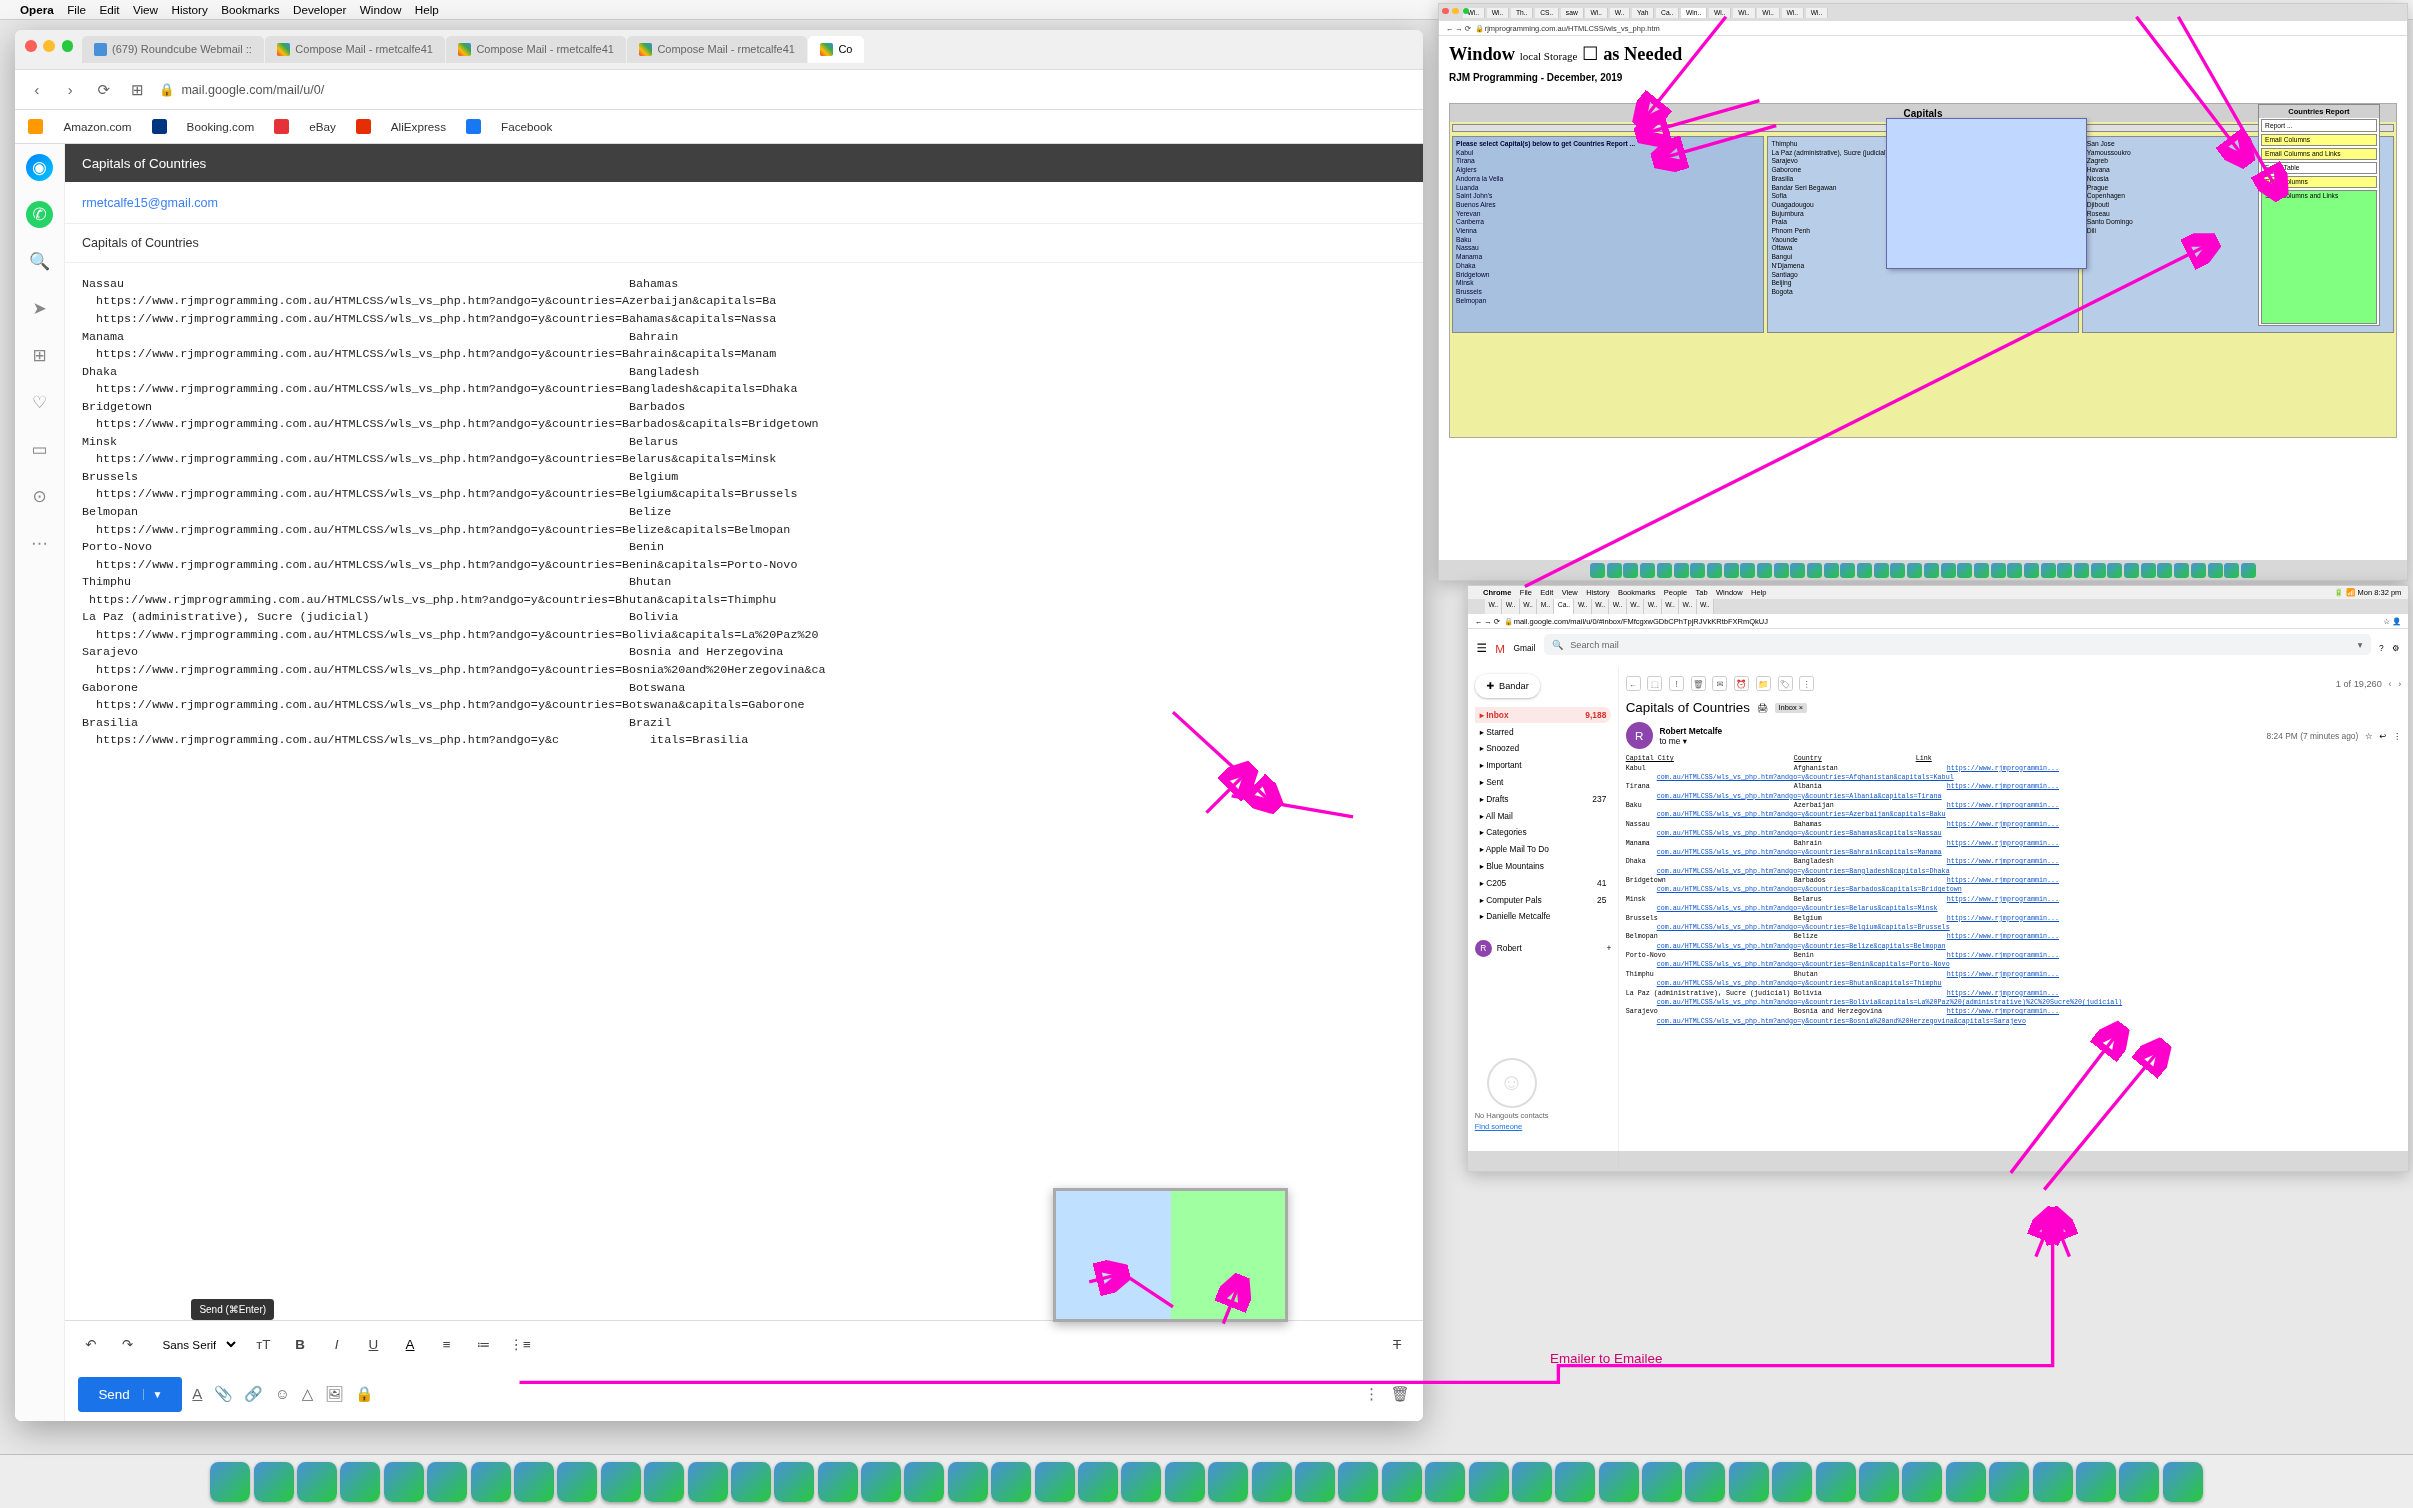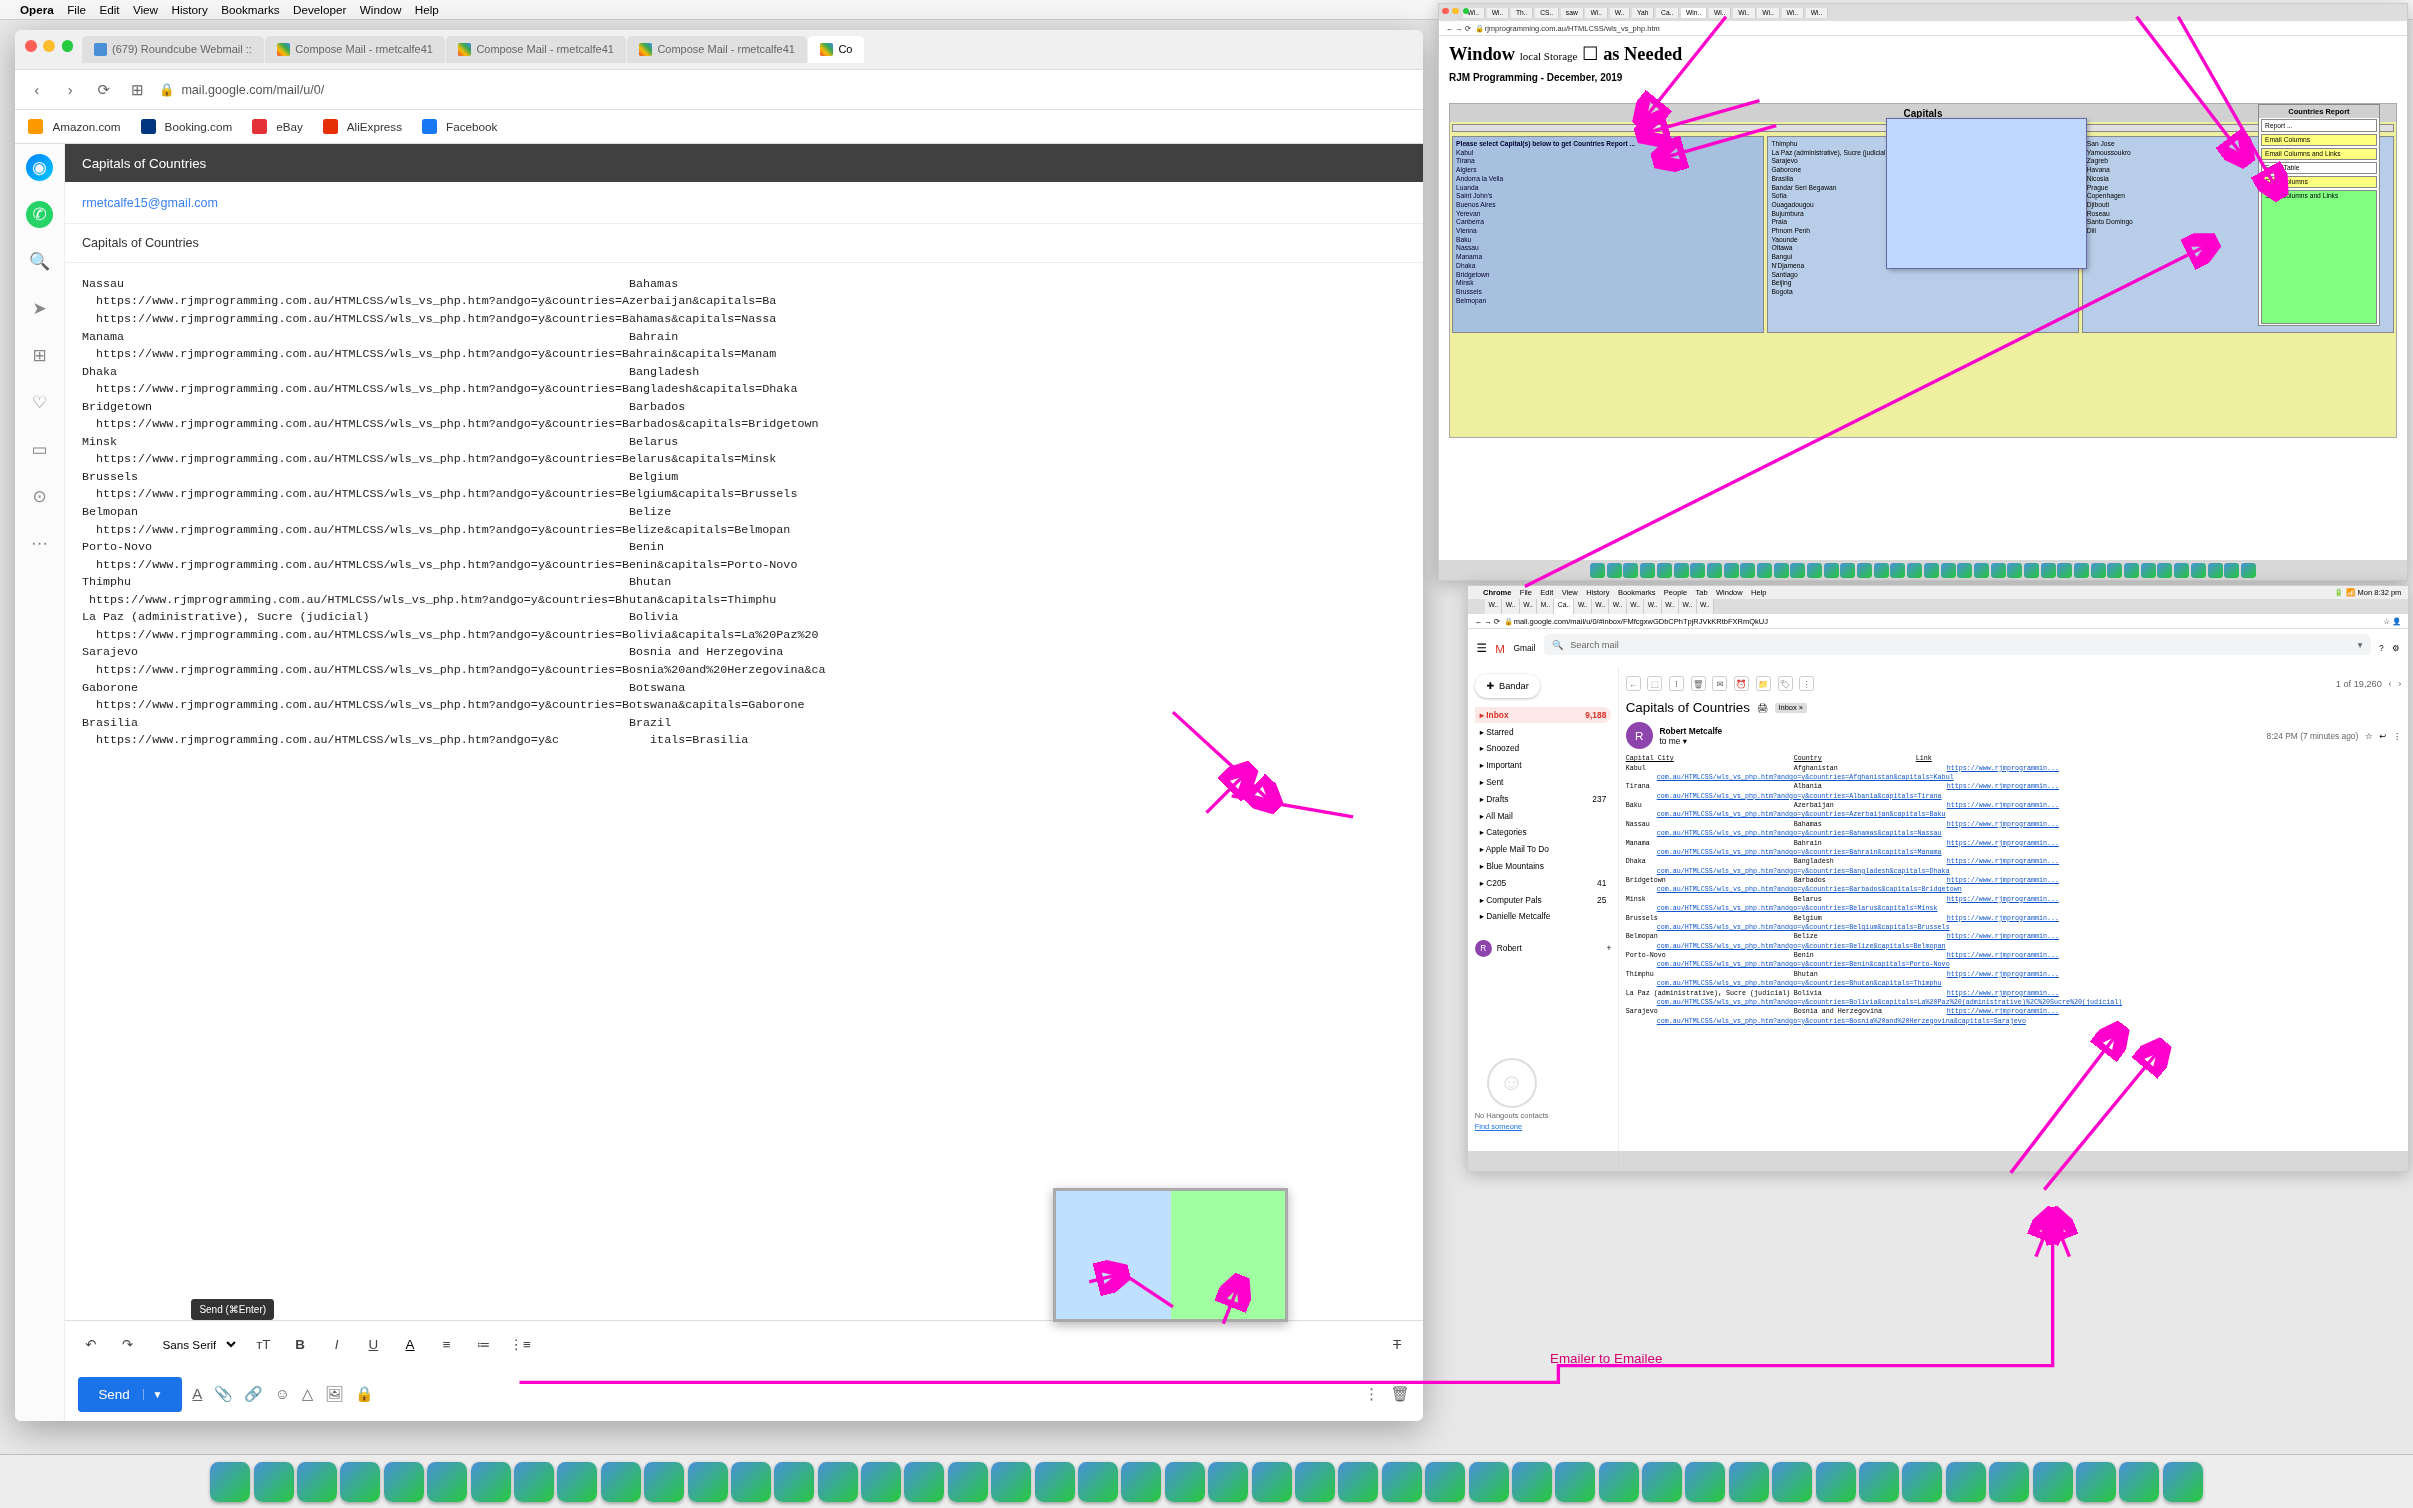--- a/index.html
+++ b/index.html
@@ -25,21 +25,21 @@
 .opera-tab .favicon { width: 13.4px; height: 13.4px; border-radius: 1.7px; display: inline-block; }
 .opera-tab .gmail { background: linear-gradient(45deg,#ea4335,#fbbc05,#34a853,#4285f4); }
 .opera-tab .rc { background: #4a90d9; }
 
 .opera-toolbar { height: 40px; display: flex; align-items: center; padding: 0 10px; gap: 10px; border-bottom: 0.8px solid #ddd; }
 .opera-toolbar .navbtn { width: 23.5px; height: 23.5px; display: flex; align-items: center; justify-content: center; color: #666; font-size: 15px; }
 .opera-toolbar .url { flex: 1; display: flex; align-items: center; gap: 6.7px; font-size: 12.6px; color: #555; }
 .opera-toolbar .lock { color: #2a9d2a; }
 
 .opera-bookmarks { height: 34px; display: flex; align-items: center; padding: 0 13.4px; gap: 20px; border-bottom: 0.8px solid #ddd; font-size: 11.7px; }
-.opera-bookmarks .bm { display: flex; align-items: center; gap: 9px; color: #333; }
+.opera-bookmarks .bm { display: flex; align-items: center; gap: 20px; color: #333; }
 .opera-bookmarks .bmicon { width: 15px; height: 15px; border-radius: 2.5px; }
 
 .opera-body { flex: 1; display: flex; background: #fff; position: relative; }
 .opera-sidebar { width: 50px; background: #fbfbfb; border-right: 0.8px solid #eee; display: flex; flex-direction: column; align-items: center; padding-top: 10px; gap: 20px; }
 .opera-sidebar .sideicon { width: 27px; height: 27px; border-radius: 5px; display: flex; align-items: center; justify-content: center; font-size: 17px; color: #888; }
 .sideicon.messenger { background: linear-gradient(135deg,#0084ff,#00c6ff); color:#fff; border-radius:50%; }
 .sideicon.whatsapp { background: #25d366; color:#fff; border-radius:50%; }
 
 .compose-area { flex: 1; display: flex; flex-direction: column; background: #fff; position: relative; }
 .compose-header { background: #404040; color: #fff; padding: 11.7px 17px; font-size: 13.4px; }

